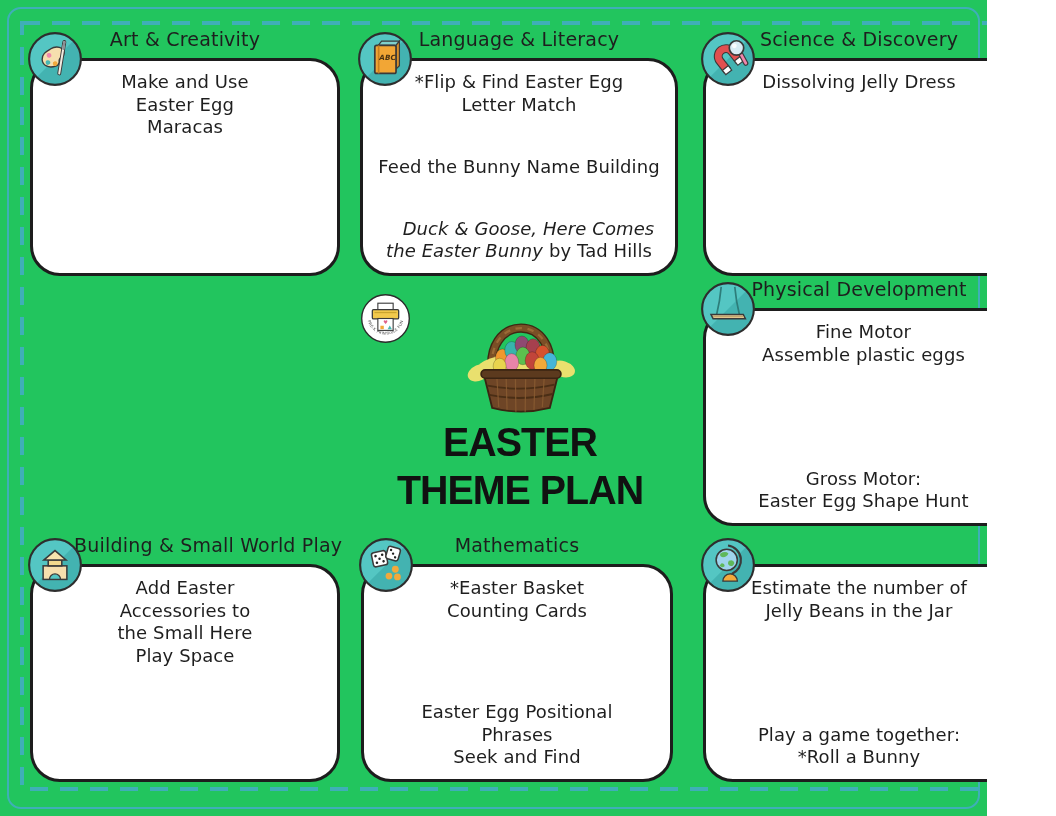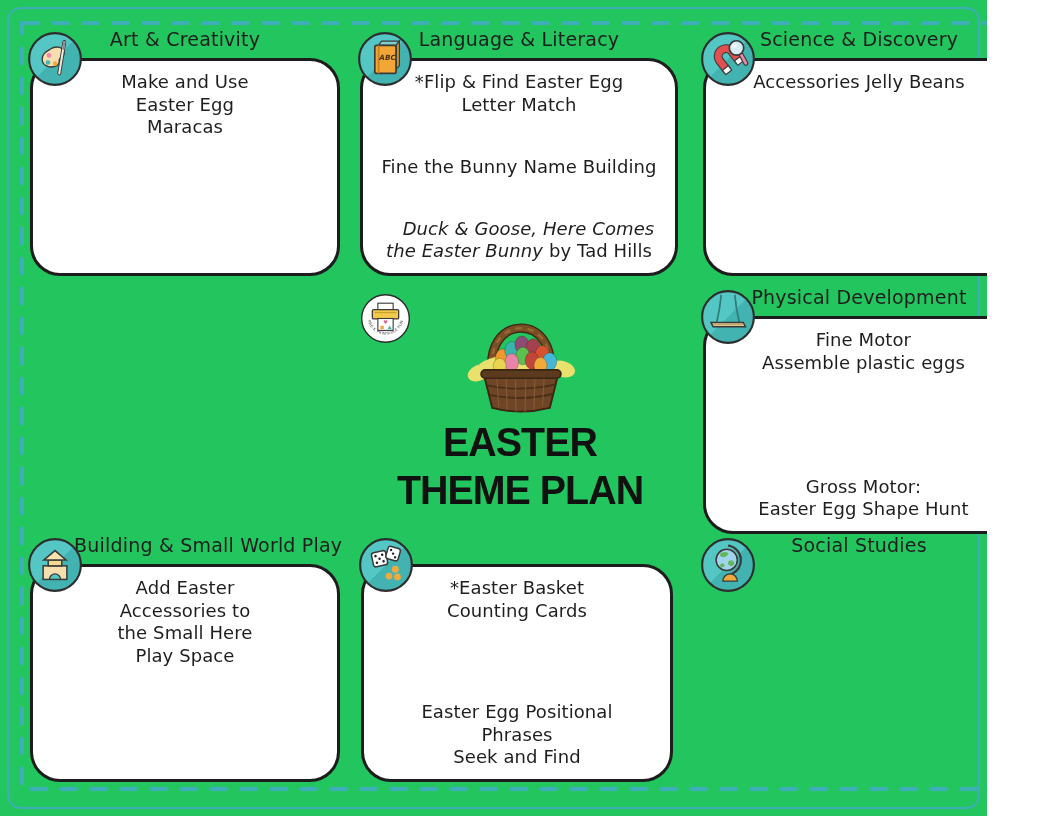--- a/index.html
+++ b/index.html
@@ -88,21 +88,21 @@
         <rect x="21" y="17" width="25" height="33" rx="2" fill="#f2a635" stroke="#3a3a3a" stroke-width="2"></rect>
         <line x1="25.5" y1="17" x2="25.5" y2="50" stroke="#c97f1f" stroke-width="2"></line>
         <text x="36" y="34" text-anchor="middle" font-size="8.5" font-weight="bold" fill="#4a3110" font-family="DejaVu Sans">ABC</text>
         <circle cx="33" cy="33" r="30.5" fill="none" stroke="#2d2d2d" stroke-width="2.5"></circle>
       </svg>
     </div>
     <h2 class="cell-title">Language &amp; Literacy</h2>
     <div class="cell-box g24">
       <p class="para">*Flip &amp; Find Easter Egg
 Letter Match</p>
-      <p class="para">Fine the Bunny Name Building</p>
+      <p class="para">Feed the Bunny Name Building</p>
       <p class="para"><span class="italic">Duck &amp; Goose, Here Comes the Easter Bunny</span><span> by Tad Hills</span></p>
     </div>
   </section>
 
   <section class="cell" style="left:703px;top:26px;width:312px;height:250px">
     <div class="badge">
       <svg width="56" height="56" viewBox="0 0 66 66">
         <circle cx="33" cy="33" r="30.5" fill="#54c6c3"></circle>
         <path d="M54.6 11.4 A30.5 30.5 0 0 1 11.4 54.6 Z" fill="#43b3b1"></path>
         <g transform="rotate(-38 30 34)">
@@ -113,21 +113,21 @@
         </g>
         <line x1="48" y1="27" x2="54" y2="38" stroke="#3a3a3a" stroke-width="6" stroke-linecap="round"></line>
         <line x1="48" y1="27" x2="54" y2="38" stroke="#ef86ac" stroke-width="3.2" stroke-linecap="round"></line>
         <circle cx="43" cy="20" r="8.5" fill="#d8ecf4" stroke="#3a3a3a" stroke-width="2"></circle>
         <circle cx="40.5" cy="17.5" r="2.8" fill="#ffffff" opacity=".85"></circle>
         <circle cx="33" cy="33" r="30.5" fill="none" stroke="#2d2d2d" stroke-width="2.5"></circle>
       </svg>
     </div>
     <h2 class="cell-title">Science &amp; Discovery</h2>
     <div class="cell-box">
-      <p class="para">Accessories Jelly Beans</p>
+      <p class="para">Dissolving Jelly Dress</p>
     </div>
   </section>
 
 
   <section class="center-cell">
     <div class="logo">
       <svg width="51" height="51" viewBox="0 0 60 60">
         <circle cx="30" cy="30" r="28" fill="#ffffff" stroke="#2b2b2b" stroke-width="1.6"></circle>
         <rect x="21" y="12" width="18" height="9" fill="#ffffff" stroke="#3a3a3a" stroke-width="1.3"></rect>
         <rect x="14.5" y="19.5" width="31" height="11" rx="1.5" fill="#f2c94c" stroke="#3a3a3a" stroke-width="1.5"></rect>
@@ -180,21 +180,21 @@
         <rect x="27" y="79" width="86" height="9" rx="4.5" fill="#5c3a1e" stroke="#3a2412" stroke-width="1.8"></rect>
       </svg>
     </div>
 
     <h1 class="main-title">
       <span>EASTER</span>
       <span>THEME PLAN</span>
     </h1>
   </section>
 
-  <section class="cell" style="left:703px;top:284px;width:312px;height:250px">
+  <section class="cell" style="left:703px;top:276px;width:312px;height:250px">
     <div class="badge">
       <svg width="56" height="56" viewBox="0 0 66 66">
         <circle cx="33" cy="33" r="30.5" fill="#54c6c3"></circle>
         <path d="M54.6 11.4 A30.5 30.5 0 0 1 11.4 54.6 Z" fill="#43b3b1"></path>
         <path d="M25 7 C24 18 22 30 19.5 40" stroke="#2d7d7a" stroke-width="2" fill="none"></path>
         <path d="M41 7 C42 18 44 30 46.5 40" stroke="#2d7d7a" stroke-width="2" fill="none"></path>
         <path d="M13 39.5 L51 39.5 L53.5 44.5 L15.5 44.5 Z" fill="#e6cc94" stroke="#3a3a3a" stroke-width="1.8"></path>
         <line x1="15.5" y1="42" x2="51.5" y2="42" stroke="#bda06a" stroke-width="1.2"></line>
         <circle cx="33" cy="33" r="30.5" fill="none" stroke="#2d2d2d" stroke-width="2.5"></circle>
       </svg>
@@ -247,20 +247,21 @@
           <circle cx="38" cy="16" r="1.4" fill="#222"></circle>
             <circle cx="41.5" cy="19.5" r="1.4" fill="#222"></circle>
             <circle cx="45" cy="23" r="1.4" fill="#222"></circle>
         </g>
         <circle cx="44" cy="38" r="4" fill="#f2a93b"></circle>
         <circle cx="36.5" cy="46" r="4" fill="#f2a93b"></circle>
         <circle cx="46.5" cy="47" r="4" fill="#f2a93b"></circle>
         <circle cx="33" cy="33" r="30.5" fill="none" stroke="#2d2d2d" stroke-width="2.5"></circle>
       </svg>
     </div>
+    <h2 class="cell-title">Mathematics</h2>
     <div class="cell-box g26">
       <p class="para">*Easter Basket
 Counting Cards</p>
       <p class="para">Easter Egg Positional
 Phrases
 Seek and Find</p>
     </div>
   </section>
 
   <section class="cell" style="left:703px;top:532px;width:312px;height:250px">
@@ -271,20 +272,25 @@
         <path d="M33 10 a17.5 17.5 0 0 1 4.5 33.5" stroke="#3a3a3a" stroke-width="2.6" fill="none"></path>
         <circle cx="31.5" cy="27" r="12.5" fill="#9fd4ec" stroke="#3a3a3a" stroke-width="1.8"></circle>
         <path d="M24 19.5 q6-3.5 9.5 0 q-2 4.5-6.5 4.5 q-4.5-1-3-4.5z" fill="#5fb85a"></path>
         <path d="M34 28 q5.5-2 6.5 2.5 q-1 4.5-5.5 3.5 q-3.5-2.5-1-6z" fill="#5fb85a"></path>
         <path d="M25.5 31 q3.5 0 3.5 3.5 q-3.5 2.5-6-1z" fill="#5fb85a"></path>
         <line x1="36.5" y1="43" x2="35.5" y2="48" stroke="#3a3a3a" stroke-width="2.6"></line>
         <path d="M27 54 a8.5 8.5 0 0 1 17 0 z" fill="#f2a93b" stroke="#3a3a3a" stroke-width="1.6" transform="translate(0 -2)"></path>
         <circle cx="33" cy="33" r="30.5" fill="none" stroke="#2d2d2d" stroke-width="2.5"></circle>
       </svg>
     </div>
-    <h2 class="cell-title">Social Studies</h2>
+    <div class="cell-box g24">
+      <p class="para">Estimate the number of
+Jelly Beans in the Jar</p>
+      <p class="para">Play a game together:
+*Roll a Bunny</p>
+    </div>
   </section>
 
   <div class="page-num">
     <span>1</span>
   </div>
 
 </div>
 
 </body></html>

